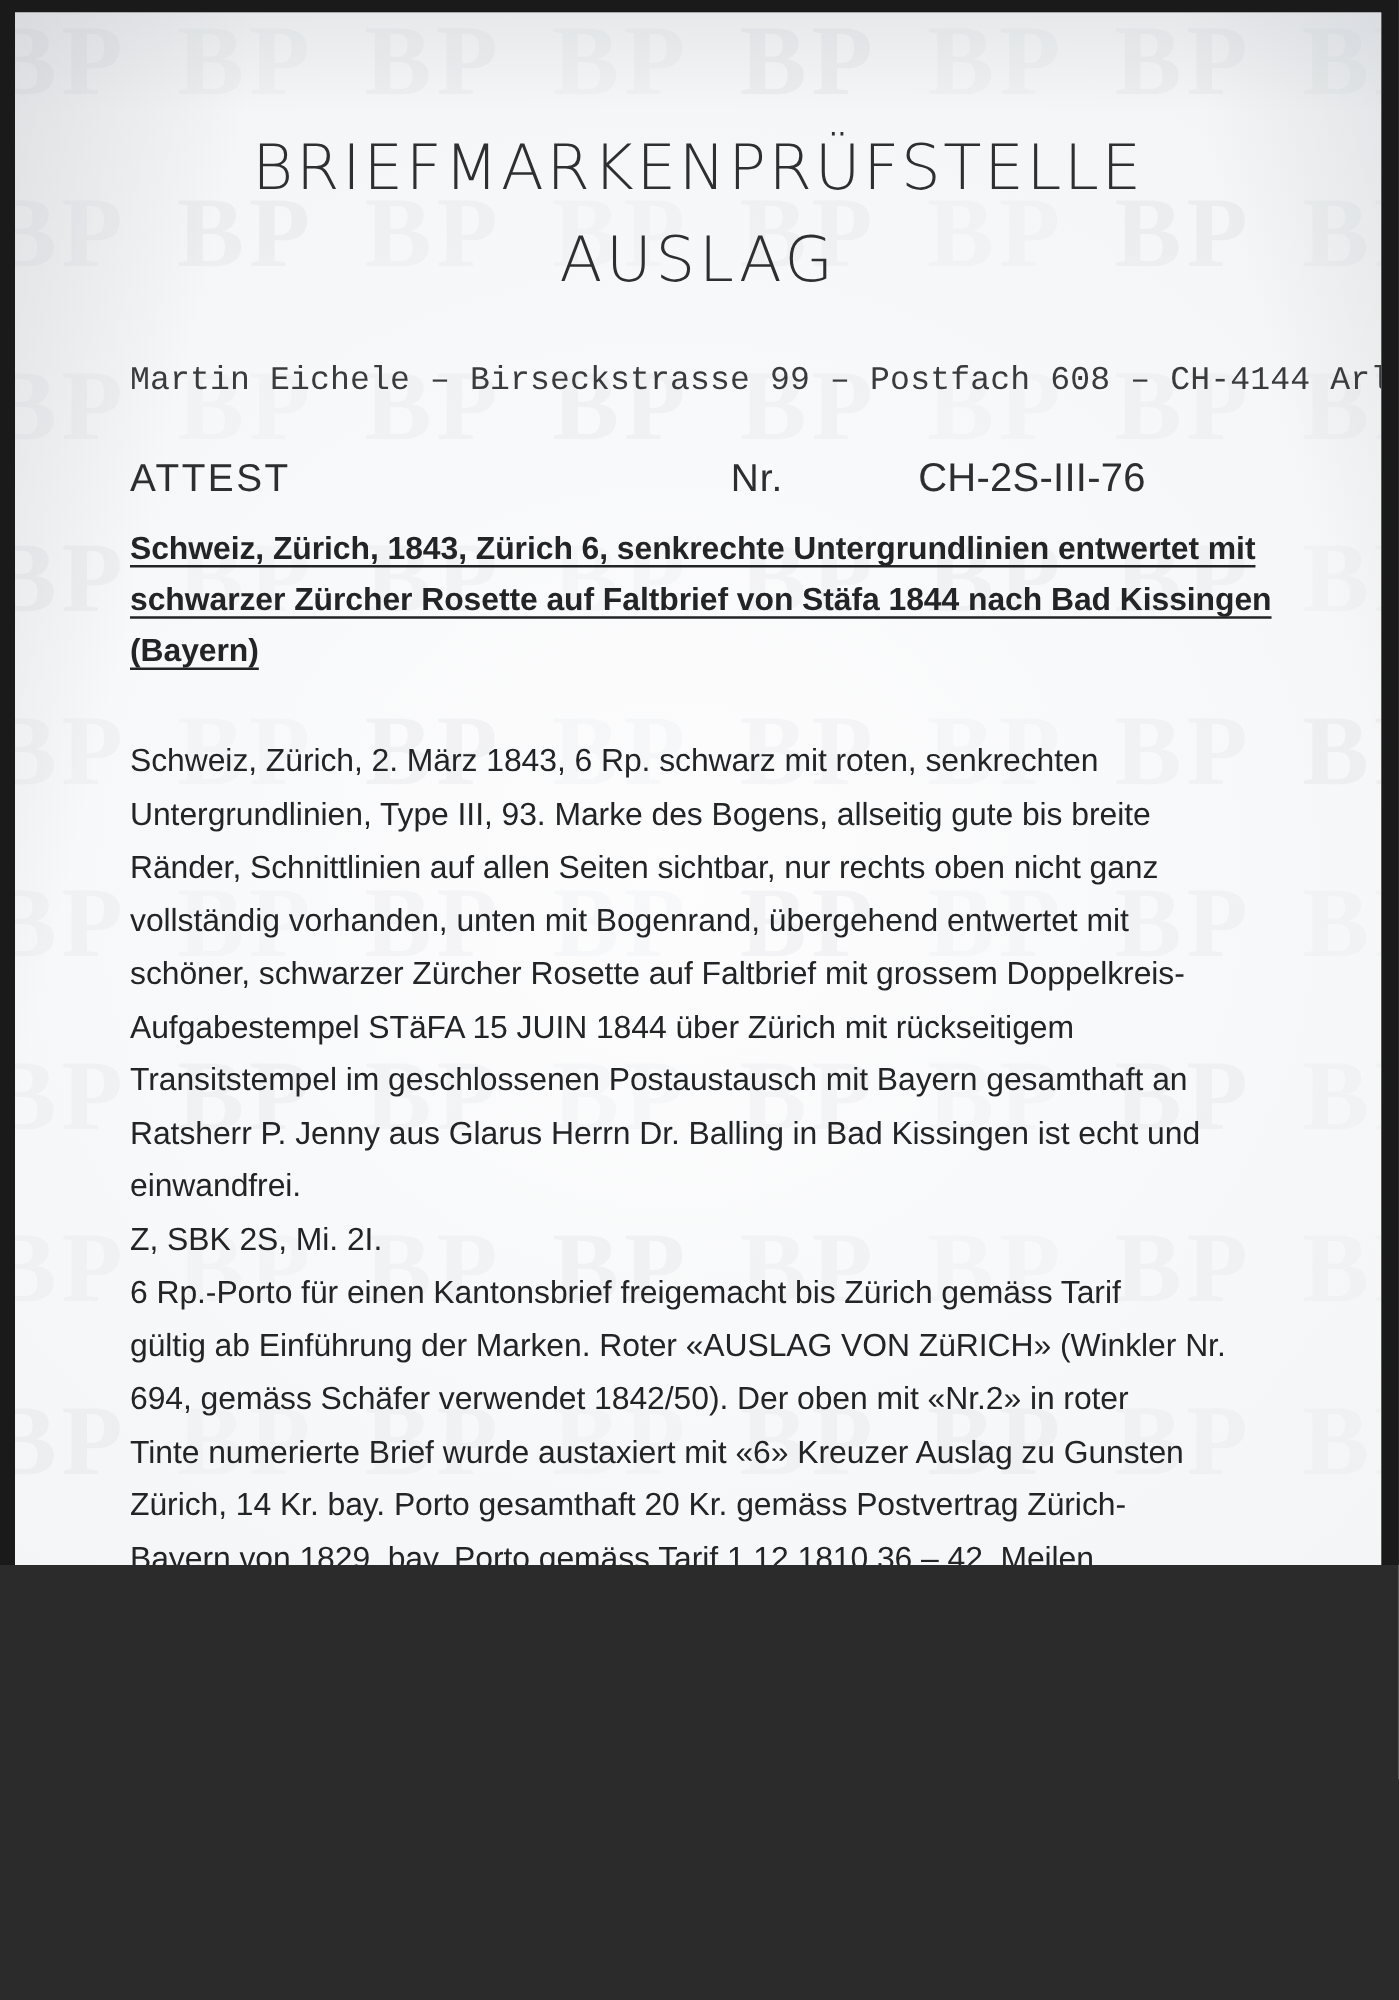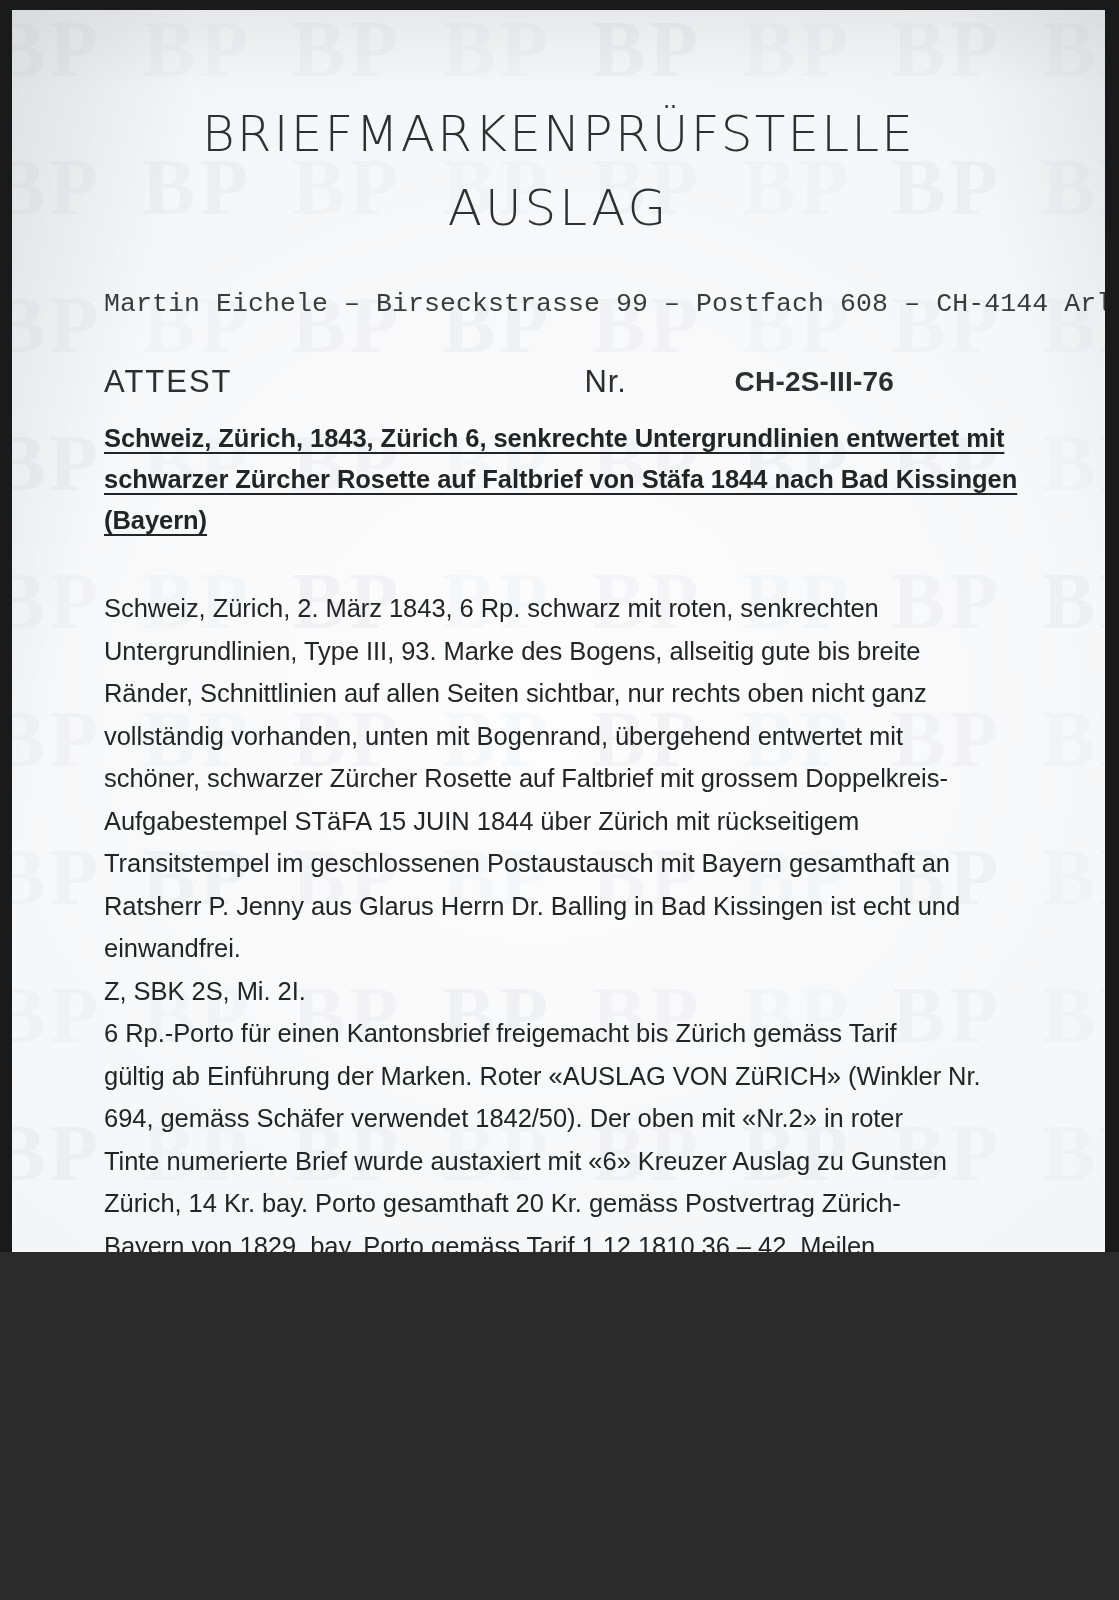--- a/index.html
+++ b/index.html
@@ -106,22 +106,22 @@
     align-items: center;
     font-size: 31px;
     color: #2d2e30;
     letter-spacing: 0.8px;
   }
   #attest-label { flex: 0 0 auto; letter-spacing: 2px; }
   #attest-nr { margin-left: 352px; flex: 0 0 auto; }
   #attest-num {
     margin-left: 108px;
     flex: 0 0 auto;
-    font-weight: 700;
-    font-size: 28px;
+    font-weight: 400;
+    font-size: 32px;
     letter-spacing: 0.2px;
   }
   #title-block {
     margin-top: 18px;
     font-size: 25.5px;
     line-height: 41px;
     font-weight: 600;
     color: #232426;
     letter-spacing: -0.05px;
   }

